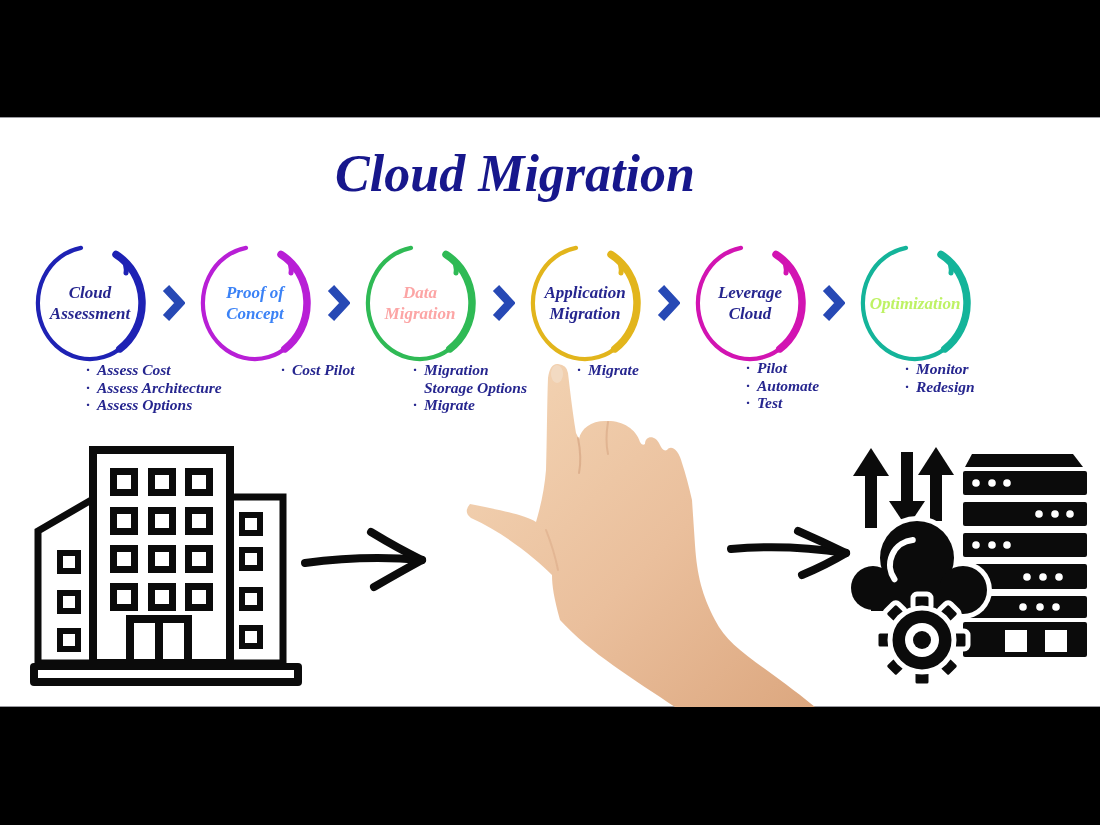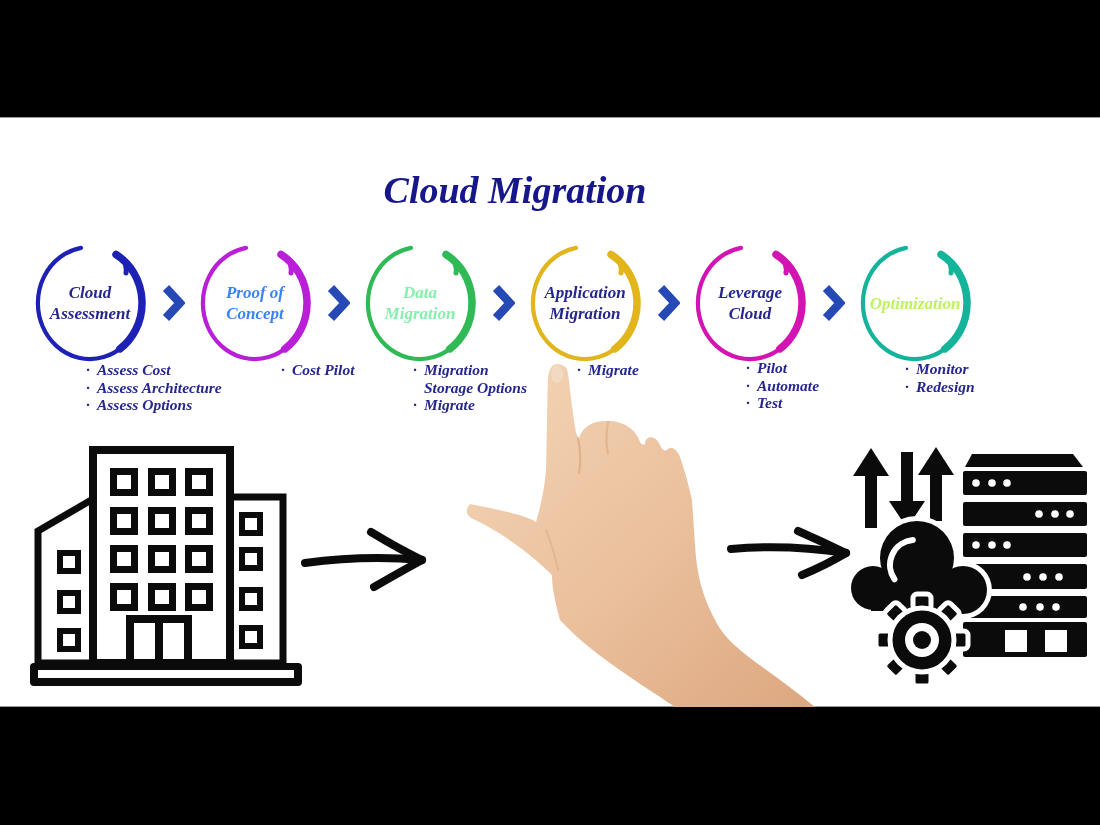--- a/index.html
+++ b/index.html
@@ -1,21 +1,21 @@
 <!DOCTYPE html>
 <html><head>
 <meta charset="utf-8">
 <style>
   html,body{margin:0;padding:0;background:#222;}
   #frame{position:relative;width:1100px;height:825px;background:#000;overflow:hidden;
          font-family:"Liberation Serif", serif;}
   #panel{position:absolute;left:0;top:117px;width:1100px;height:590px;background:#fff;
          border-top:1px solid #9a9aa0;border-bottom:1px solid #9a9aa0;box-sizing:border-box;}
-  #title{position:absolute;left:515px;top:168px;transform:translateX(-50%);
-         font-size:38px;font-weight:bold;font-style:italic;white-space:nowrap;z-index:3;}
+  #title{position:absolute;left:515px;top:144px;transform:translateX(-50%);
+         font-size:52px;font-weight:bold;font-style:italic;white-space:nowrap;z-index:3;}
   .stage{position:absolute;z-index:2;}
   .ring-svg{position:absolute;left:0;top:0;}
   .stage-label{position:absolute;left:8px;top:0;width:110px;height:126px;display:flex;
          flex-direction:column;align-items:center;justify-content:center;
          font-size:17px;font-weight:bold;font-style:italic;line-height:21px;text-align:center;
          white-space:nowrap;}
   .chevron{position:absolute;z-index:2;}
   .bullets{position:absolute;z-index:2;font-size:15.5px;font-weight:bold;font-style:italic;
          line-height:17.5px;}
   .bullet-item{display:flex;align-items:flex-start;}
@@ -78,21 +78,21 @@
           <span class="bullet-dot">·</span>
           <span>Cost Pilot</span>
         </div>
       </div>
       <div class="stage" style="left: 357px; top: 240px; width: 126px; height: 126px;">
         <svg class="ring-svg" width="126" height="126" viewBox="-63 -63 126 126">
           <path d="M -9,-55.1 A 52 56 0 1 0 33.4,42.9" fill="none" stroke="#2fba55" stroke-width="4.2" stroke-linecap="round"></path>
           <path d="M 29.8,45.9 A 52 56 0 0 0 26,-48.5" fill="none" stroke="#2fba55" stroke-width="7.5" stroke-linecap="round"></path>
           <path d="M 26,-48.5 Q 38,-43 36,-30" fill="none" stroke="#2fba55" stroke-width="5" stroke-linecap="round"></path>
         </svg>
-        <div class="stage-label" style="color: #86efac;">
+        <div class="stage-label" style="color: #fca5a5;">
           <span>Data</span>
           <span>Migration</span>
         </div>
       </div>
       <svg class="chevron" width="24" height="40" viewBox="-12 -20 24 40" style="left: 490.5px; top: 283px;">
         <path d="M -7,-15 L 7,0 L -7,15" fill="none" stroke="#2749b5" stroke-width="8.5" stroke-linejoin="miter"></path>
       </svg>
       <div class="bullets" style="left: 413px; top: 361px; width: 128px; color: rgb(38, 38, 143);">
         <div class="bullet-item">
           <span class="bullet-dot">·</span>

